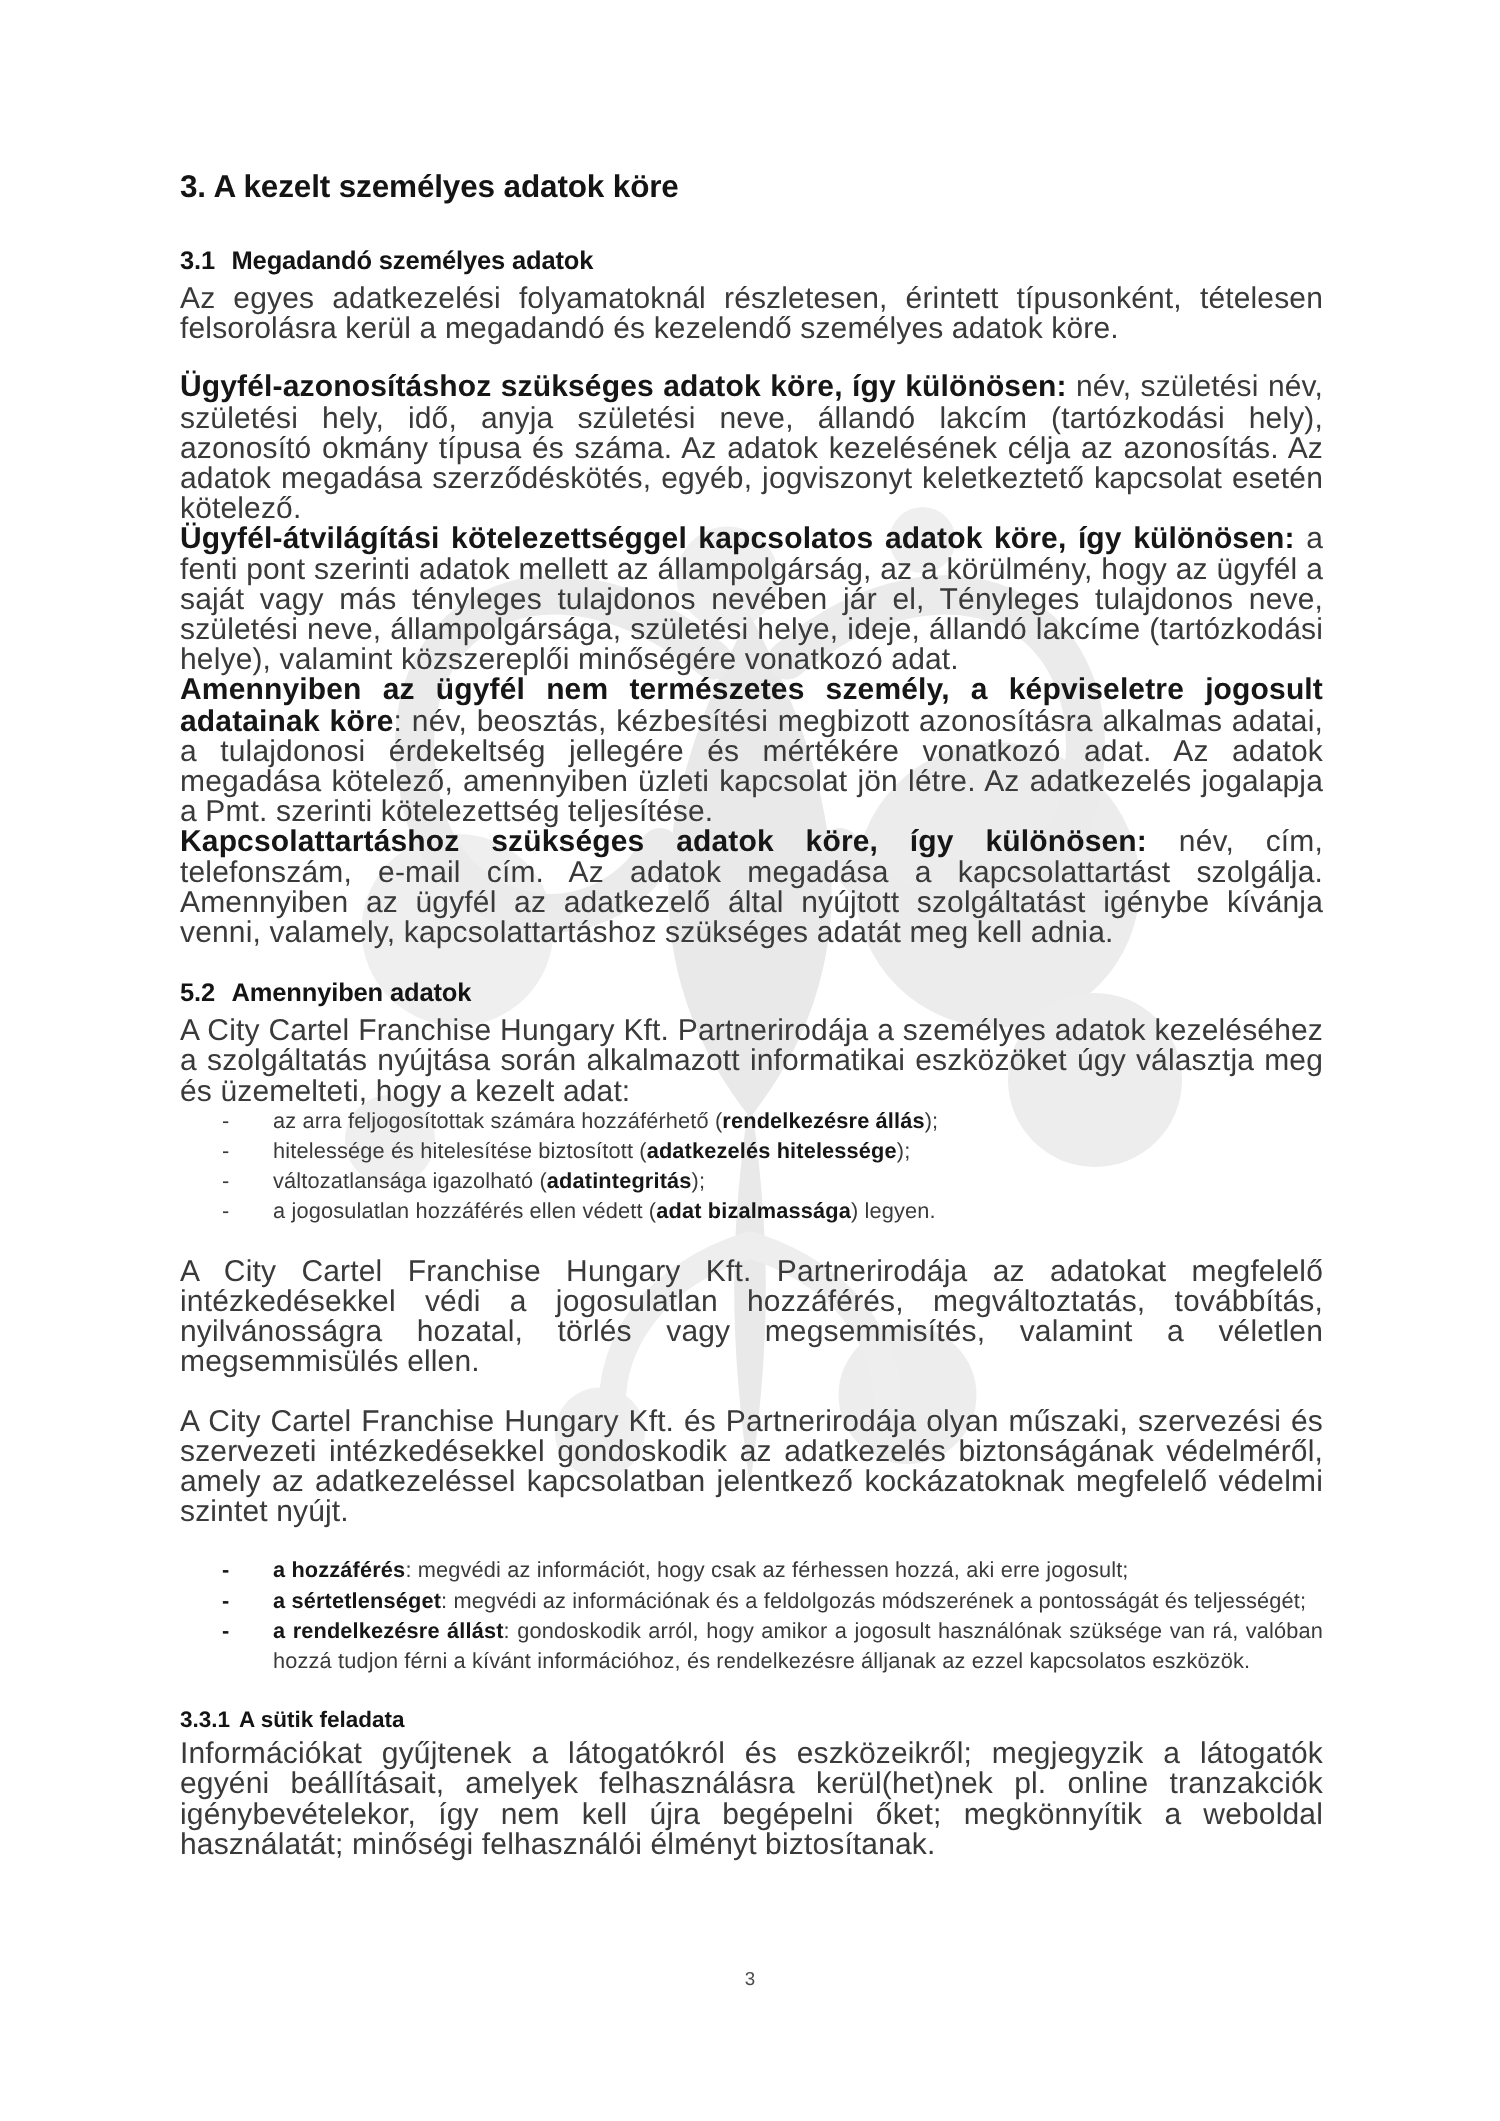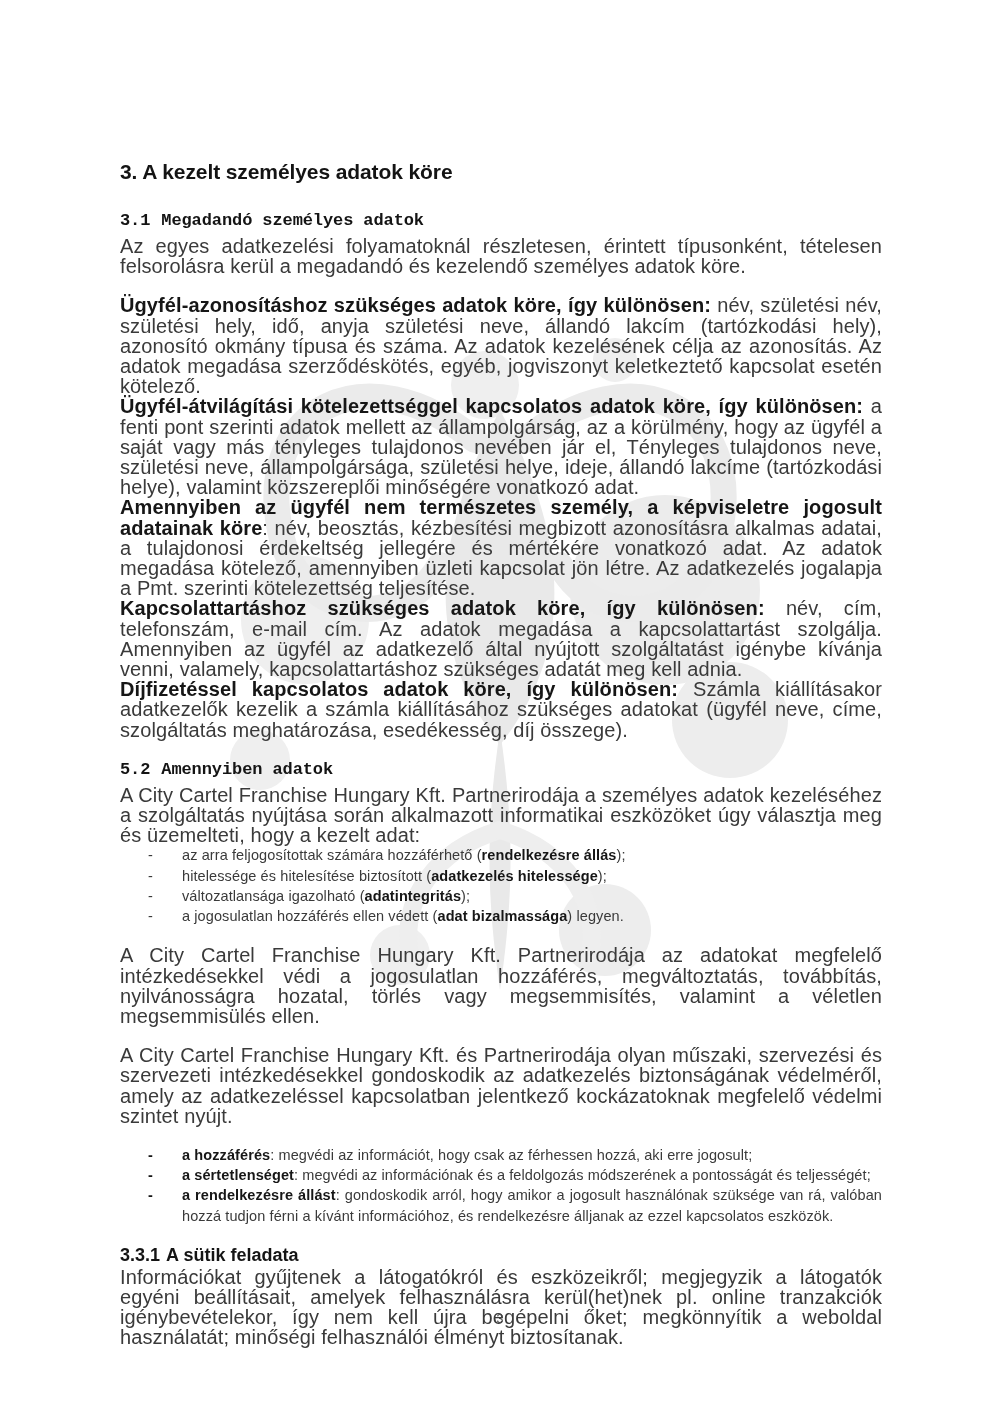--- a/index.html
+++ b/index.html
@@ -11,38 +11,36 @@
     font-family:"Liberation Sans",sans-serif;
     color:#3a3a3a;
   }
   .watermark{
     position:absolute;left:185px;top:290px;
     z-index:0;pointer-events:none;
   }
   .content{
     position:absolute;left:120px;top:112px;width:762px;
     z-index:1;
-    margin-top:47px;
   }
   h1{
     margin:0 0 26px 0;
     font-size:21px;line-height:25px;
     font-weight:800;color:#141414;
     letter-spacing:-0.1px;
   }
   h2{
     margin:0 0 4px 0;
     font-size:17px;line-height:22px;
     font-weight:800;color:#141414;
     letter-spacing:-0.1px;
-    font-family:Liberation Mono, monospace;
   }
   h3{
     margin:0 0 2px 0;
-    font-size:18px;line-height:20px;
+    font-size:15px;line-height:20px;
     font-weight:800;color:#141414;
   }
   h2 .num{margin-right:11px;}
   h3 .num{margin-right:6px;}
   p{
     margin:0;
     font-size:20px;line-height:20.2px;
     text-align:justify;
     letter-spacing:0.1px;
     color:#3a3a3a;
@@ -87,21 +85,20 @@
 
   <main class="content" id="doc">
       <h1>3. A kezelt személyes adatok köre</h1>
       <h2><span class="num">3.1</span><span>Megadandó személyes adatok</span></h2>
       <p><span>Az egyes adatkezelési folyamatoknál részletesen, érintett típusonként, tételesen felsorolásra kerül a megadandó és kezelendő személyes adatok köre.</span></p>
       <div class="spacer"></div>
       <p><strong>Ügyfél-azonosításhoz szükséges adatok köre, így különösen: </strong><span>név, születési név, születési hely, idő, anyja születési neve, állandó lakcím (tartózkodási hely), azonosító okmány típusa és száma. Az adatok kezelésének célja az azonosítás. Az adatok megadása szerződéskötés, egyéb, jogviszonyt keletkeztető kapcsolat esetén kötelező.</span></p>
       <p><strong>Ügyfél-átvilágítási kötelezettséggel kapcsolatos adatok köre, így különösen: </strong><span>a fenti pont szerinti adatok mellett az állampolgárság, az a körülmény, hogy az ügyfél a saját vagy más tényleges tulajdonos nevében jár el, Tényleges tulajdonos neve, születési neve, állampolgársága, születési helye, ideje, állandó lakcíme (tartózkodási helye), valamint közszereplői minőségére vonatkozó adat.</span></p>
       <p><strong>Amennyiben az ügyfél nem természetes személy, a képviseletre jogosult adatainak köre</strong><span>: név, beosztás, kézbesítési megbizott azonosításra alkalmas adatai, a tulajdonosi érdekeltség jellegére és mértékére vonatkozó adat. Az adatok megadása kötelező, amennyiben üzleti kapcsolat jön létre. Az adatkezelés jogalapja a Pmt. szerinti kötelezettség teljesítése.</span></p>
       <p><strong>Kapcsolattartáshoz szükséges adatok köre, így különösen: </strong><span>név, cím, telefonszám, e-mail cím. Az adatok megadása a kapcsolattartást szolgálja. Amennyiben az ügyfél az adatkezelő által nyújtott szolgáltatást igénybe kívánja venni, valamely, kapcsolattartáshoz szükséges adatát meg kell adnia.</span></p>
-      <p><strong>Díjfizetéssel kapcsolatos adatok köre, így különösen: </strong><span>Számla kiállításakor adatkezelők kezelik a számla kiállításához szükséges adatokat (ügyfél neve, címe, szolgáltatás meghatározása, esedékesség, díj összege).</span></p>
       <div class="spacer"></div>
       <h2><span class="num">5.2</span><span>Amennyiben adatok</span></h2>
       <p><span>A City Cartel Franchise Hungary Kft. Partnerirodája a személyes adatok kezeléséhez a szolgáltatás nyújtása során alkalmazott informatikai eszközöket úgy választja meg és üzemelteti, hogy a kezelt adat:</span></p>
       <div class="list">
         <div class="li">
           <span class="dash">-</span>
           <span class="li-body"><span>az arra feljogosítottak számára hozzáférhető (</span><strong>rendelkezésre állás</strong><span>);</span></span>
         </div>
         <div class="li">
           <span class="dash">-</span>

